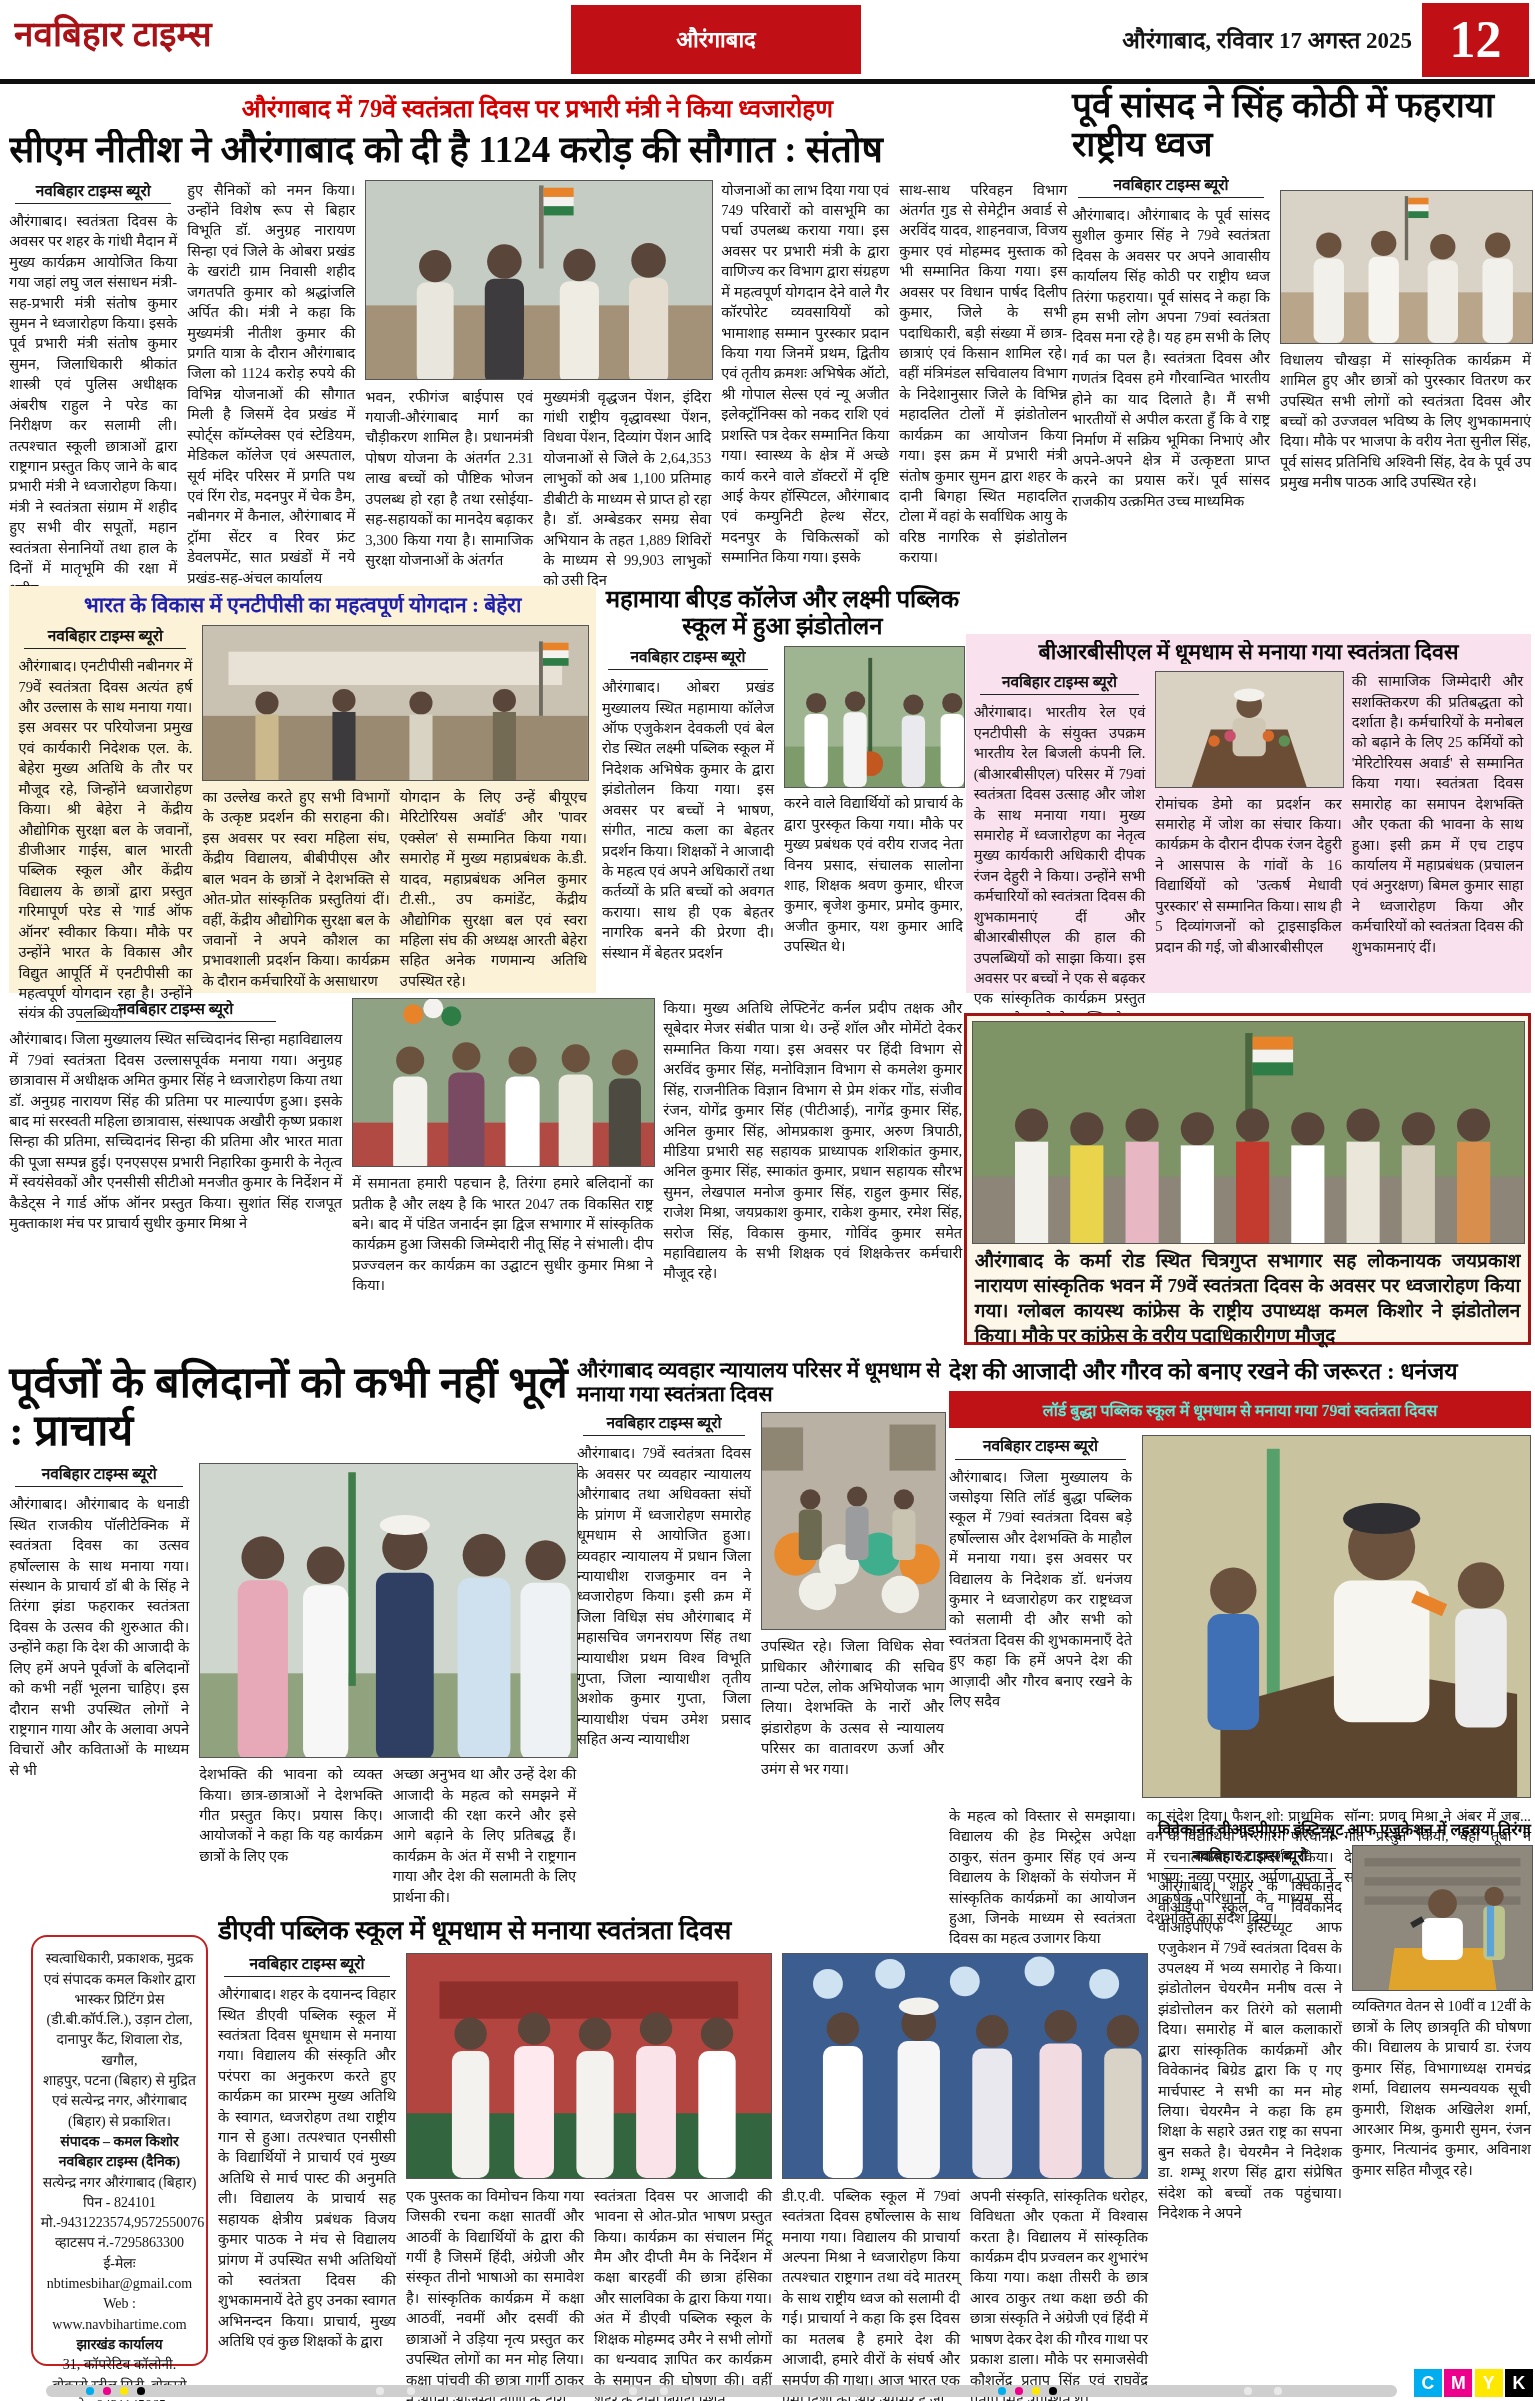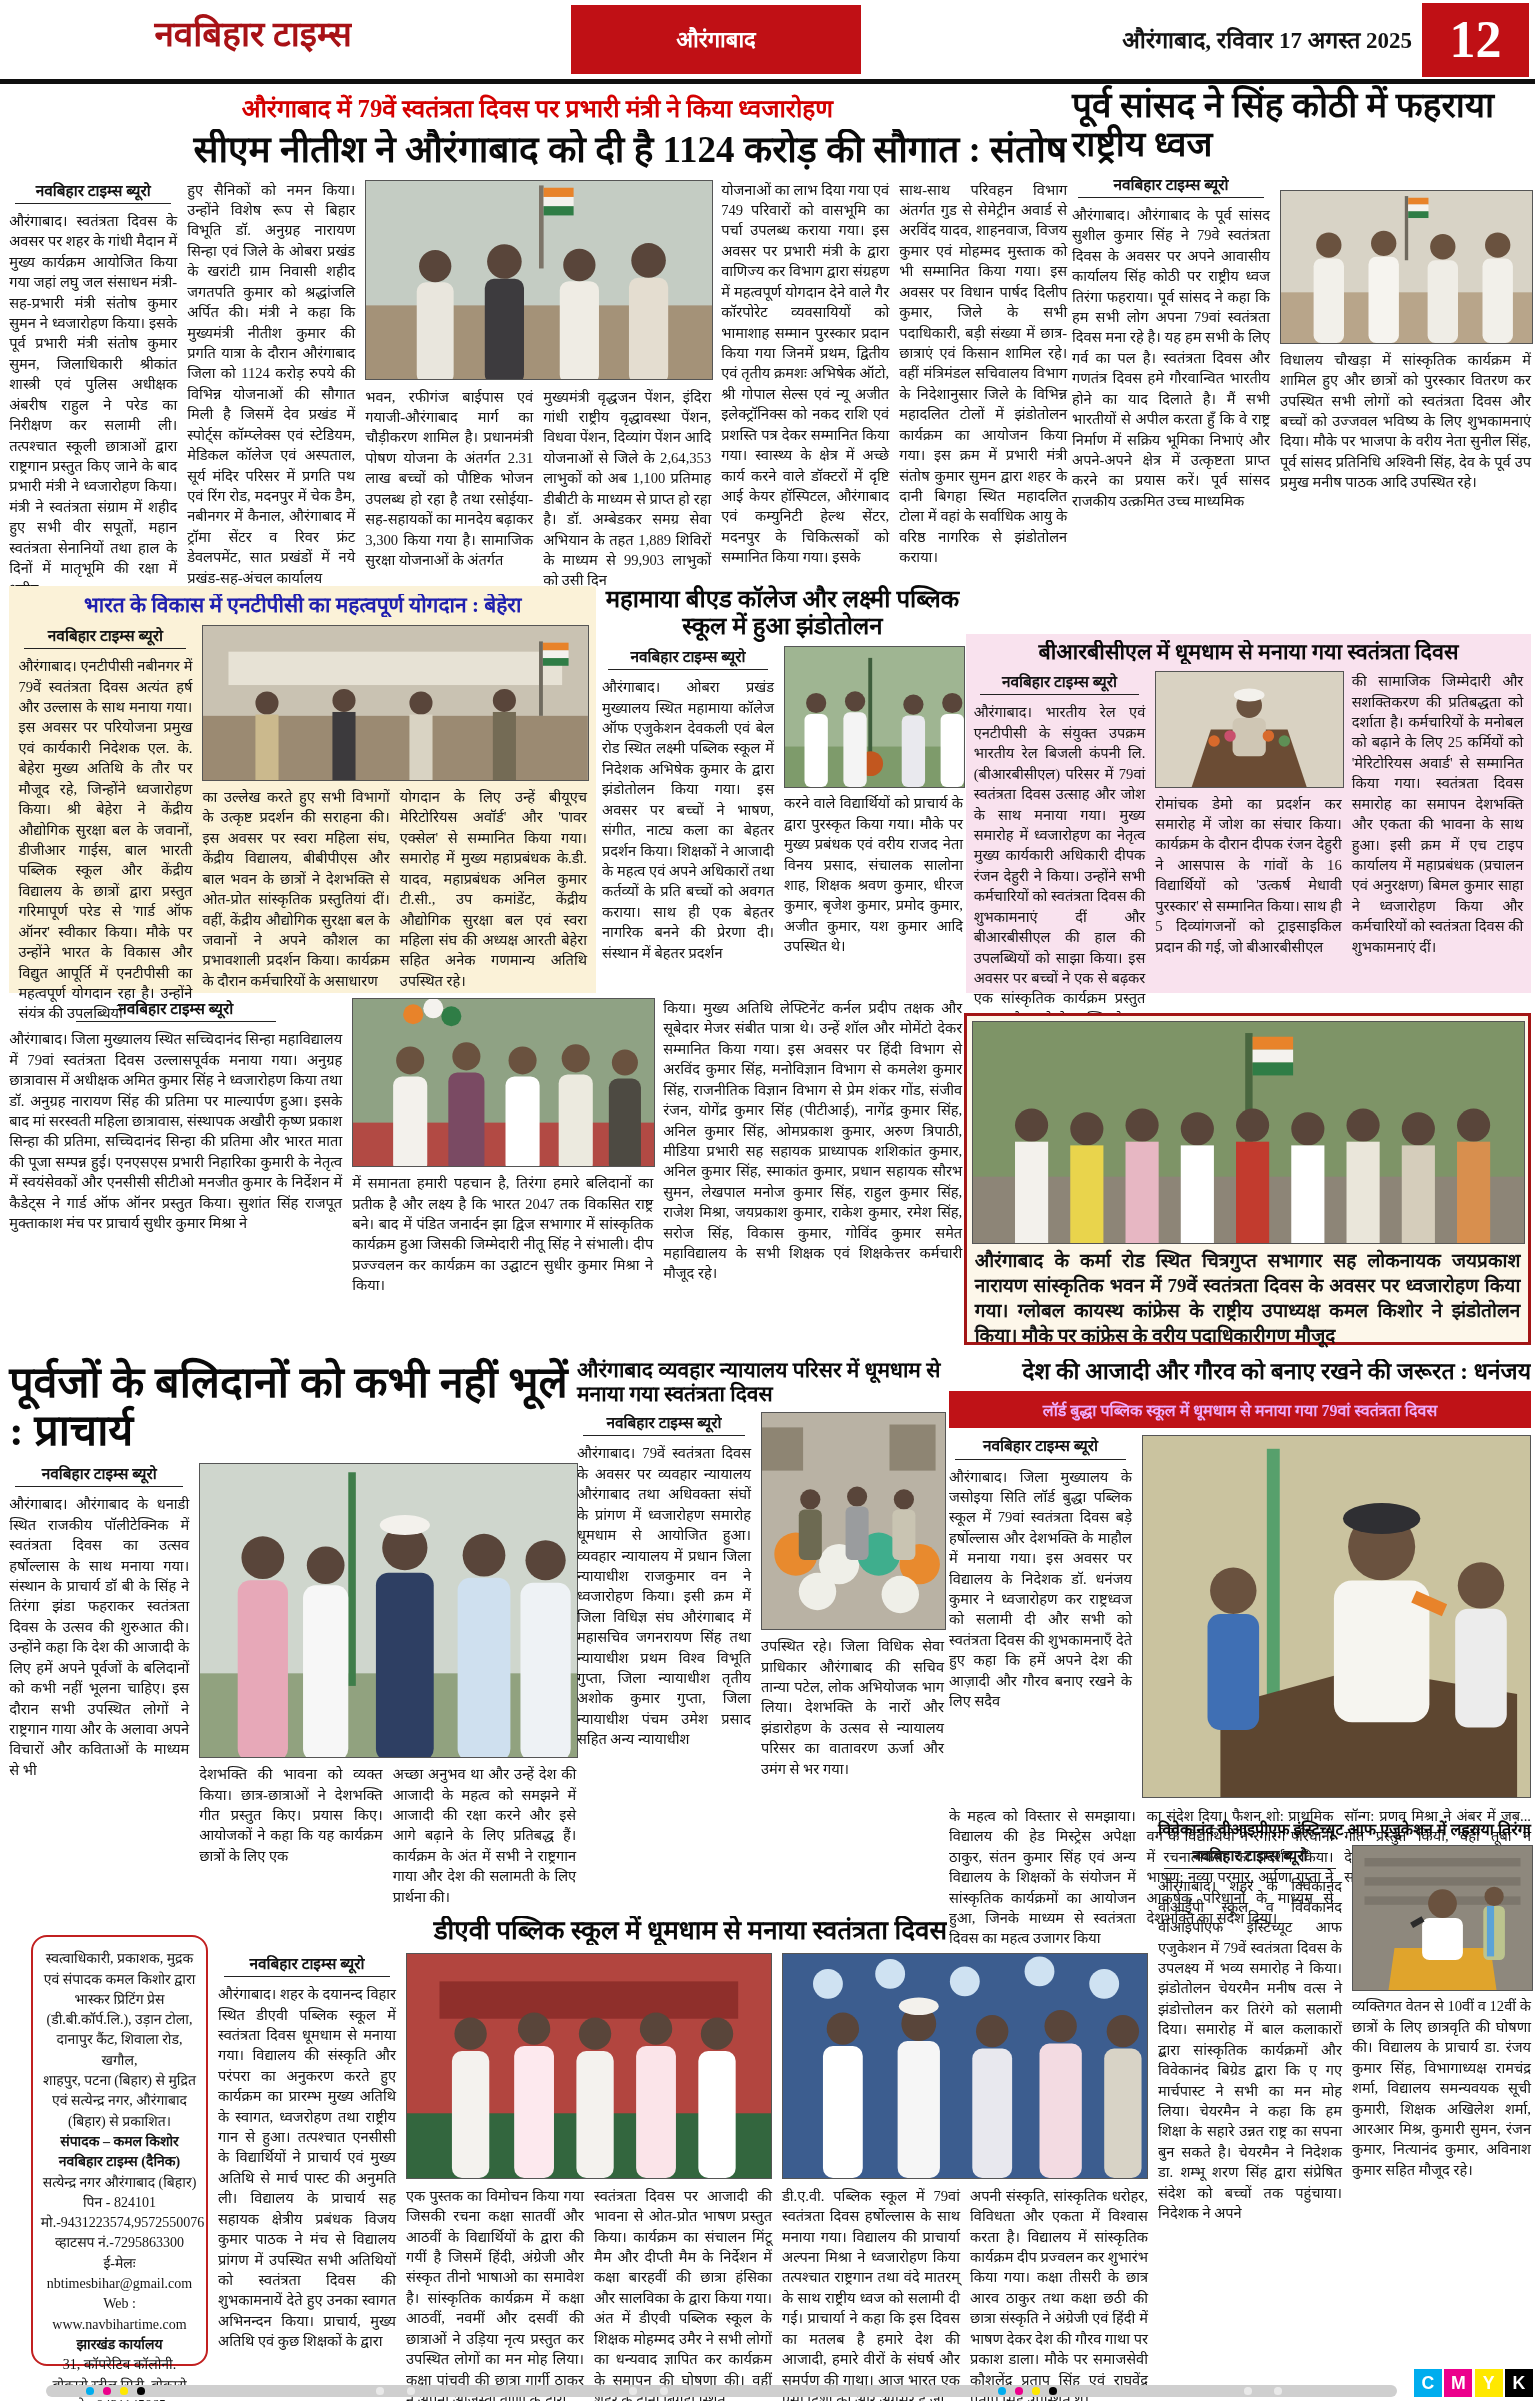--- a/index.html
+++ b/index.html
@@ -1,19 +1,19 @@
 <!DOCTYPE html>
 <html style="font-size:12.3px"><head>
 <meta charset="utf-8">
 <style>
   html,body{margin:0;padding:0;background:#ffffff;}
   body{width:1535px;height:2401px;position:relative;overflow:hidden;
        font-family:"Liberation Serif","DejaVu Serif",serif;color:#141414;}
   .abs{position:absolute;}
-  .nowrap{white-space:nowrap;overflow:hidden;text-align:right;}
+  .nowrap{white-space:nowrap;overflow:hidden;}
   
   .masthead{left:14px;top:9.2px;width:338px;font-size:35px;font-weight:bold;color:#a81216;}
   .region-box{left:571px;top:4.6px;width:290px;height:69px;background:#c01015;color:#fff;
               font-size:22px;font-weight:bold;text-align:center;line-height:69px;}
   .dateline{left:967px;top:23px;width:445px;font-size:23px;font-weight:bold;text-align:right;}
   .page-num{left:1422px;top:3.1px;width:107px;height:74px;background:#c01015;color:#fff;
             font-size:52px;font-weight:bold;text-align:center;line-height:74px;}
   .rule{left:0;top:79px;width:1535px;height:5.4px;background:#101010;}
   .strip{left:15.4px;top:91px;width:1044px;font-size:24.6px;font-weight:bold;color:#d40000;text-align:center;}
   
@@ -59,21 +59,21 @@
   .art-poly{left:9.2px;top:1359px;width:567px;height:554px;}
   .art-poly .hl{font-size:43px;margin-bottom:7.7px;}
   .art-poly .c1{width:180px;} .art-poly .cmid{flex:1;}
   .poly-photo{height:293px;margin-bottom:6.1px;}
   .art-court{left:577px;top:1359px;width:369px;height:654px;}
   .art-court .hl{font-size:21px;margin-bottom:6.1px;}
   .art-court .c1{width:174px;} .art-court .cm{width:183px;}
   .court-photo{height:216px;margin-bottom:6.1px;}
   .art-dhan{left:949px;top:1359px;width:582px;height:654px;}
   .art-dhan .hl{font-size:23px;margin-bottom:6.1px;}
-  .redbar{background:#bf1217;color:#f0abfc;font-weight:bold;font-size:16px;text-align:center;
+  .redbar{background:#bf1217;color:#5eead4;font-weight:bold;font-size:16px;text-align:center;
           padding:7.7px 4.6px;margin-bottom:7px;}
   .art-dhan .c1{width:183px;}
   .dhan-photo{flex:1;height:361px;}
   .dhan-bot{display:flex;gap:10.7px;margin-top:7.7px;}
   .dhan-bot .sc{flex:1;}
   .imprint{left:31px;top:1935px;width:177px;height:431px;border:2.3px solid #c22020;
            border-radius:16px;padding:12.3px 7.7px;box-sizing:border-box;
            font-size:14px;line-height:1.45;text-align:center;}
   .imprint .b{font-weight:bold;}
   .art-dav{left:218px;top:1916px;width:930px;height:479px;}

